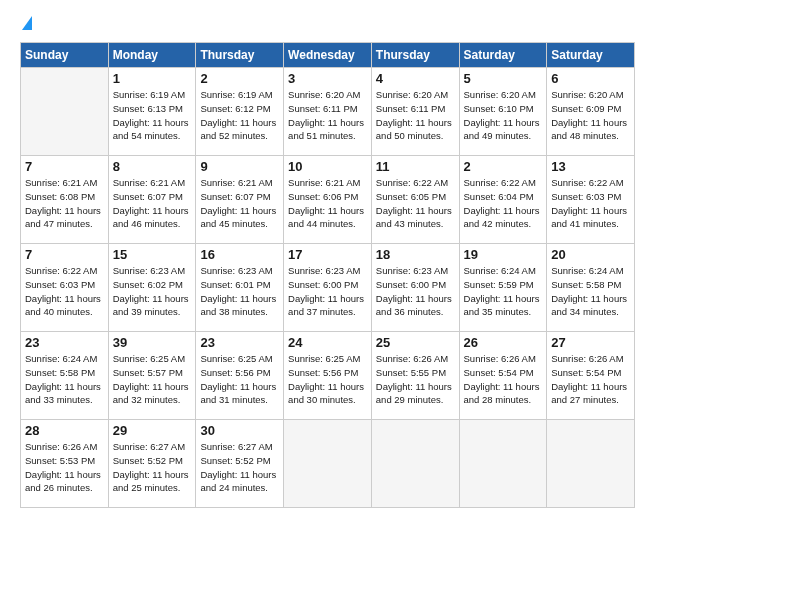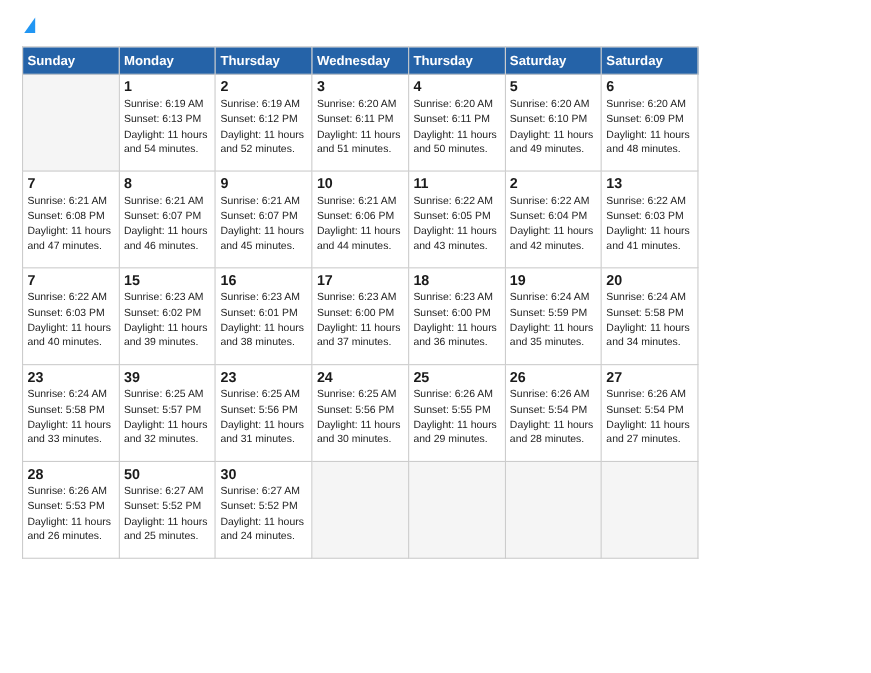--- a/index.html
+++ b/index.html
@@ -245,21 +245,21 @@
             <div class="day-number">27</div>
             <div class="day-info">Sunrise: 6:26 AM<br>Sunset: 5:54 PM<br>Daylight: 11 hours and 27 minutes.</div>
           </td>
         </tr>
         <tr>
           <td>
             <div class="day-number">28</div>
             <div class="day-info">Sunrise: 6:26 AM<br>Sunset: 5:53 PM<br>Daylight: 11 hours and 26 minutes.</div>
           </td>
           <td>
-            <div class="day-number">50</div>
+            <div class="day-number">29</div>
             <div class="day-info">Sunrise: 6:27 AM<br>Sunset: 5:52 PM<br>Daylight: 11 hours and 25 minutes.</div>
           </td>
           <td>
             <div class="day-number">30</div>
             <div class="day-info">Sunrise: 6:27 AM<br>Sunset: 5:52 PM<br>Daylight: 11 hours and 24 minutes.</div>
           </td>
           <td class="empty"></td>
           <td class="empty"></td>
           <td class="empty"></td>
           <td class="empty"></td>

